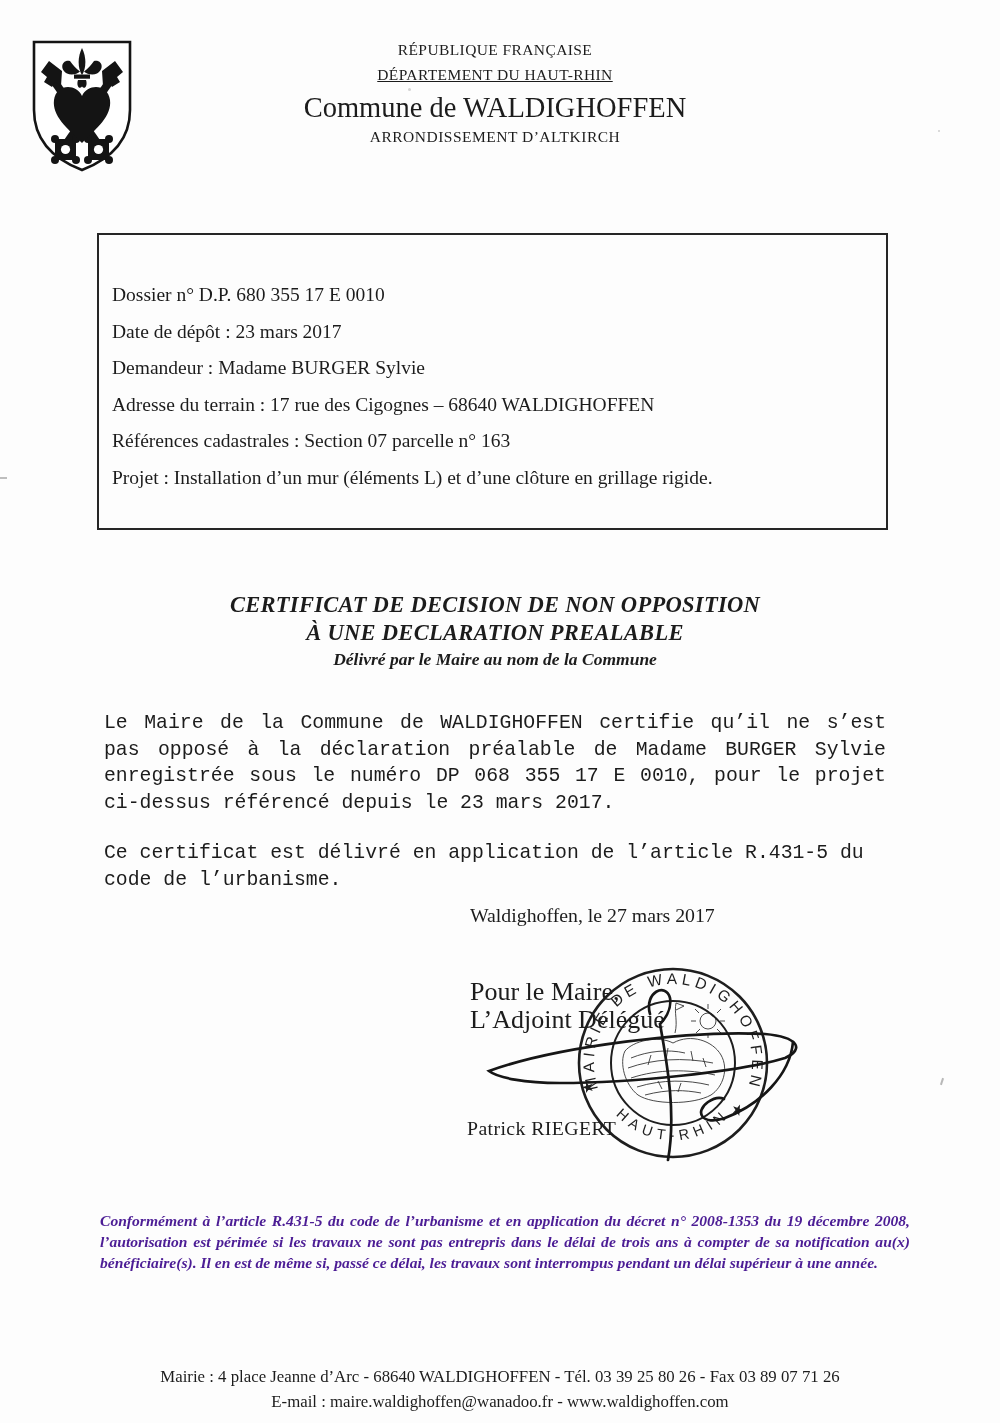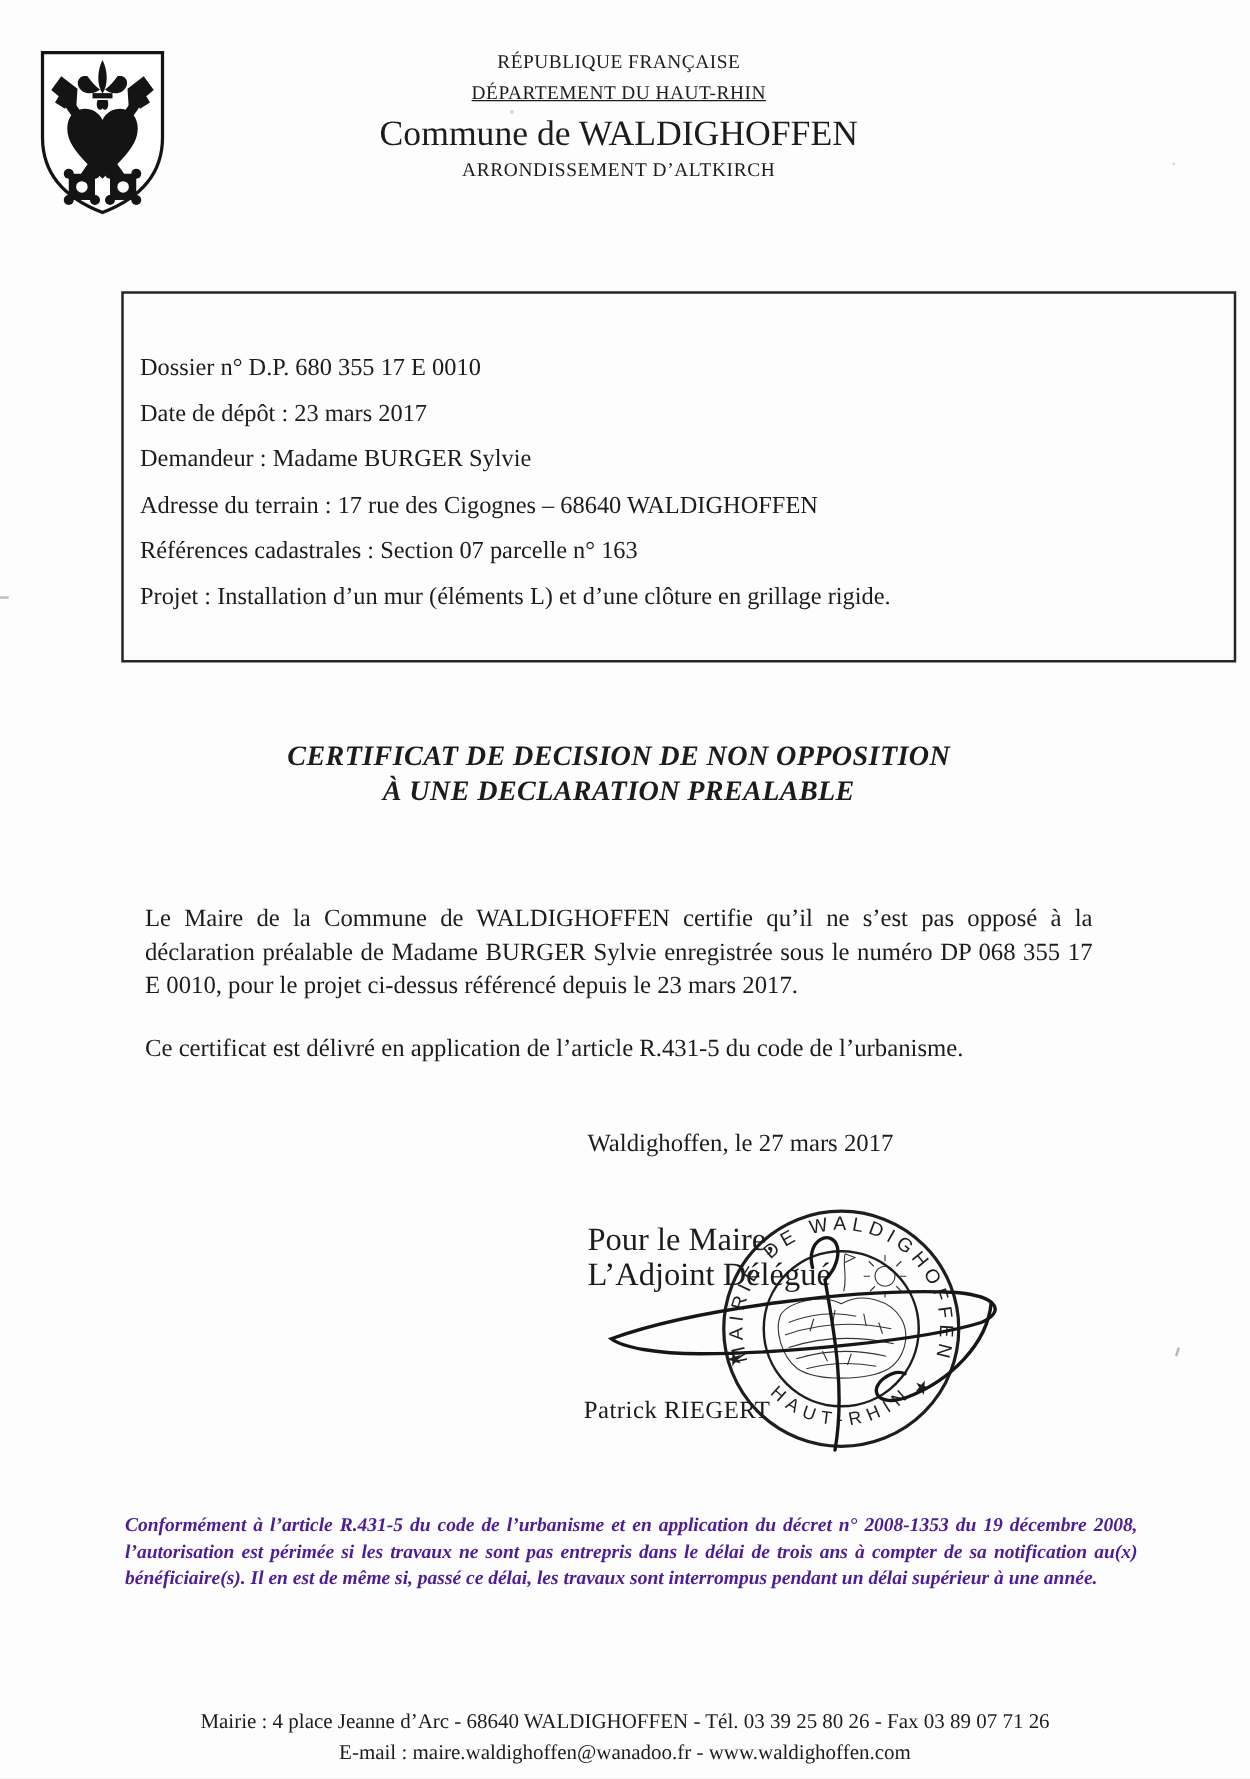--- a/index.html
+++ b/index.html
@@ -14,32 +14,32 @@
   }
   
   .crest{position:absolute;left:30px;top:38px;}
   .letterhead{position:absolute;left:0;top:41px;width:990px;text-align:center;}
   .h-rep{font-size:15.5px;letter-spacing:.4px;}
   .h-dep{font-size:15.5px;letter-spacing:.4px;margin-top:7px;text-decoration:underline;}
   .h-com{font-size:28.5px;margin-top:8px;}
   .h-arr{font-size:15.5px;letter-spacing:.5px;margin-top:4px;text-align:center;}
   
   .dossier-box{
-    position:absolute;left:97px;top:233px;width:892px;height:297px;
+    position:absolute;left:97px;top:233px;width:791px;height:297px;
     border:2px solid #262626;box-sizing:border-box;
     padding:42px 14px 0 13px;
     font-size:19.5px;line-height:36.5px;
   }
   
   .title-block{position:absolute;left:0;top:591px;width:990px;text-align:center;font-weight:bold;font-style:italic;}
   .t1,.t2{font-size:22.5px;line-height:28px;letter-spacing:.3px;}
   .t3{font-size:17.5px;line-height:24px;}
   
   .body-block{position:absolute;left:104px;top:710px;width:782px;font-size:19.8px;line-height:26.5px;text-align:justify;}
-  .body-block p{margin:12px;}
+  .body-block p{margin:0;font-family:Liberation Mono, monospace;}
   .body-block .p2{margin-top:24px;text-align:left;}
   .dateline{position:absolute;left:470px;top:904px;font-size:19.8px;}
   
   .sig-roles{position:absolute;left:470px;top:978px;font-size:26px;line-height:28px;}
   .sig-name{position:absolute;left:467px;top:1117px;font-size:19.8px;letter-spacing:.4px;}
   .stamp{position:absolute;left:573px;top:963px;}
   .stamp text{font-family:"Liberation Sans","DejaVu Sans",sans-serif;}
   .signature{position:absolute;left:478px;top:978px;}
   
   .legal{
@@ -108,20 +108,21 @@
     <div>Date de dépôt : 23 mars 2017</div>
     <div>Demandeur : Madame BURGER Sylvie</div>
     <div>Adresse du terrain : 17 rue des Cigognes  – 68640 WALDIGHOFFEN</div>
     <div>Références cadastrales : Section 07 parcelle n° 163</div>
     <div>Projet : Installation d’un mur (éléments L) et d’une clôture en grillage rigide.</div>
   </section>
 
   <div class="title-block">
     <div class="t1">CERTIFICAT DE DECISION DE NON OPPOSITION</div>
     <div class="t2">À UNE DECLARATION PREALABLE</div>
+    <div class="t3">Délivré par le Maire au nom de la Commune</div>
   </div>
 
   <div class="body-block">
     <p class="p1">Le Maire de la Commune de WALDIGHOFFEN certifie qu’il ne s’est pas opposé à la déclaration préalable de Madame BURGER Sylvie enregistrée sous le numéro DP 068 355 17 E 0010, pour le projet ci-dessus référencé depuis le 23 mars 2017.</p>
     <p class="p2">Ce certificat est délivré en application de l’article R.431-5 du code de l’urbanisme.</p>
   </div>
 
   <div class="dateline">Waldighoffen, le 27 mars 2017</div>
 
   <div class="sig-roles">

